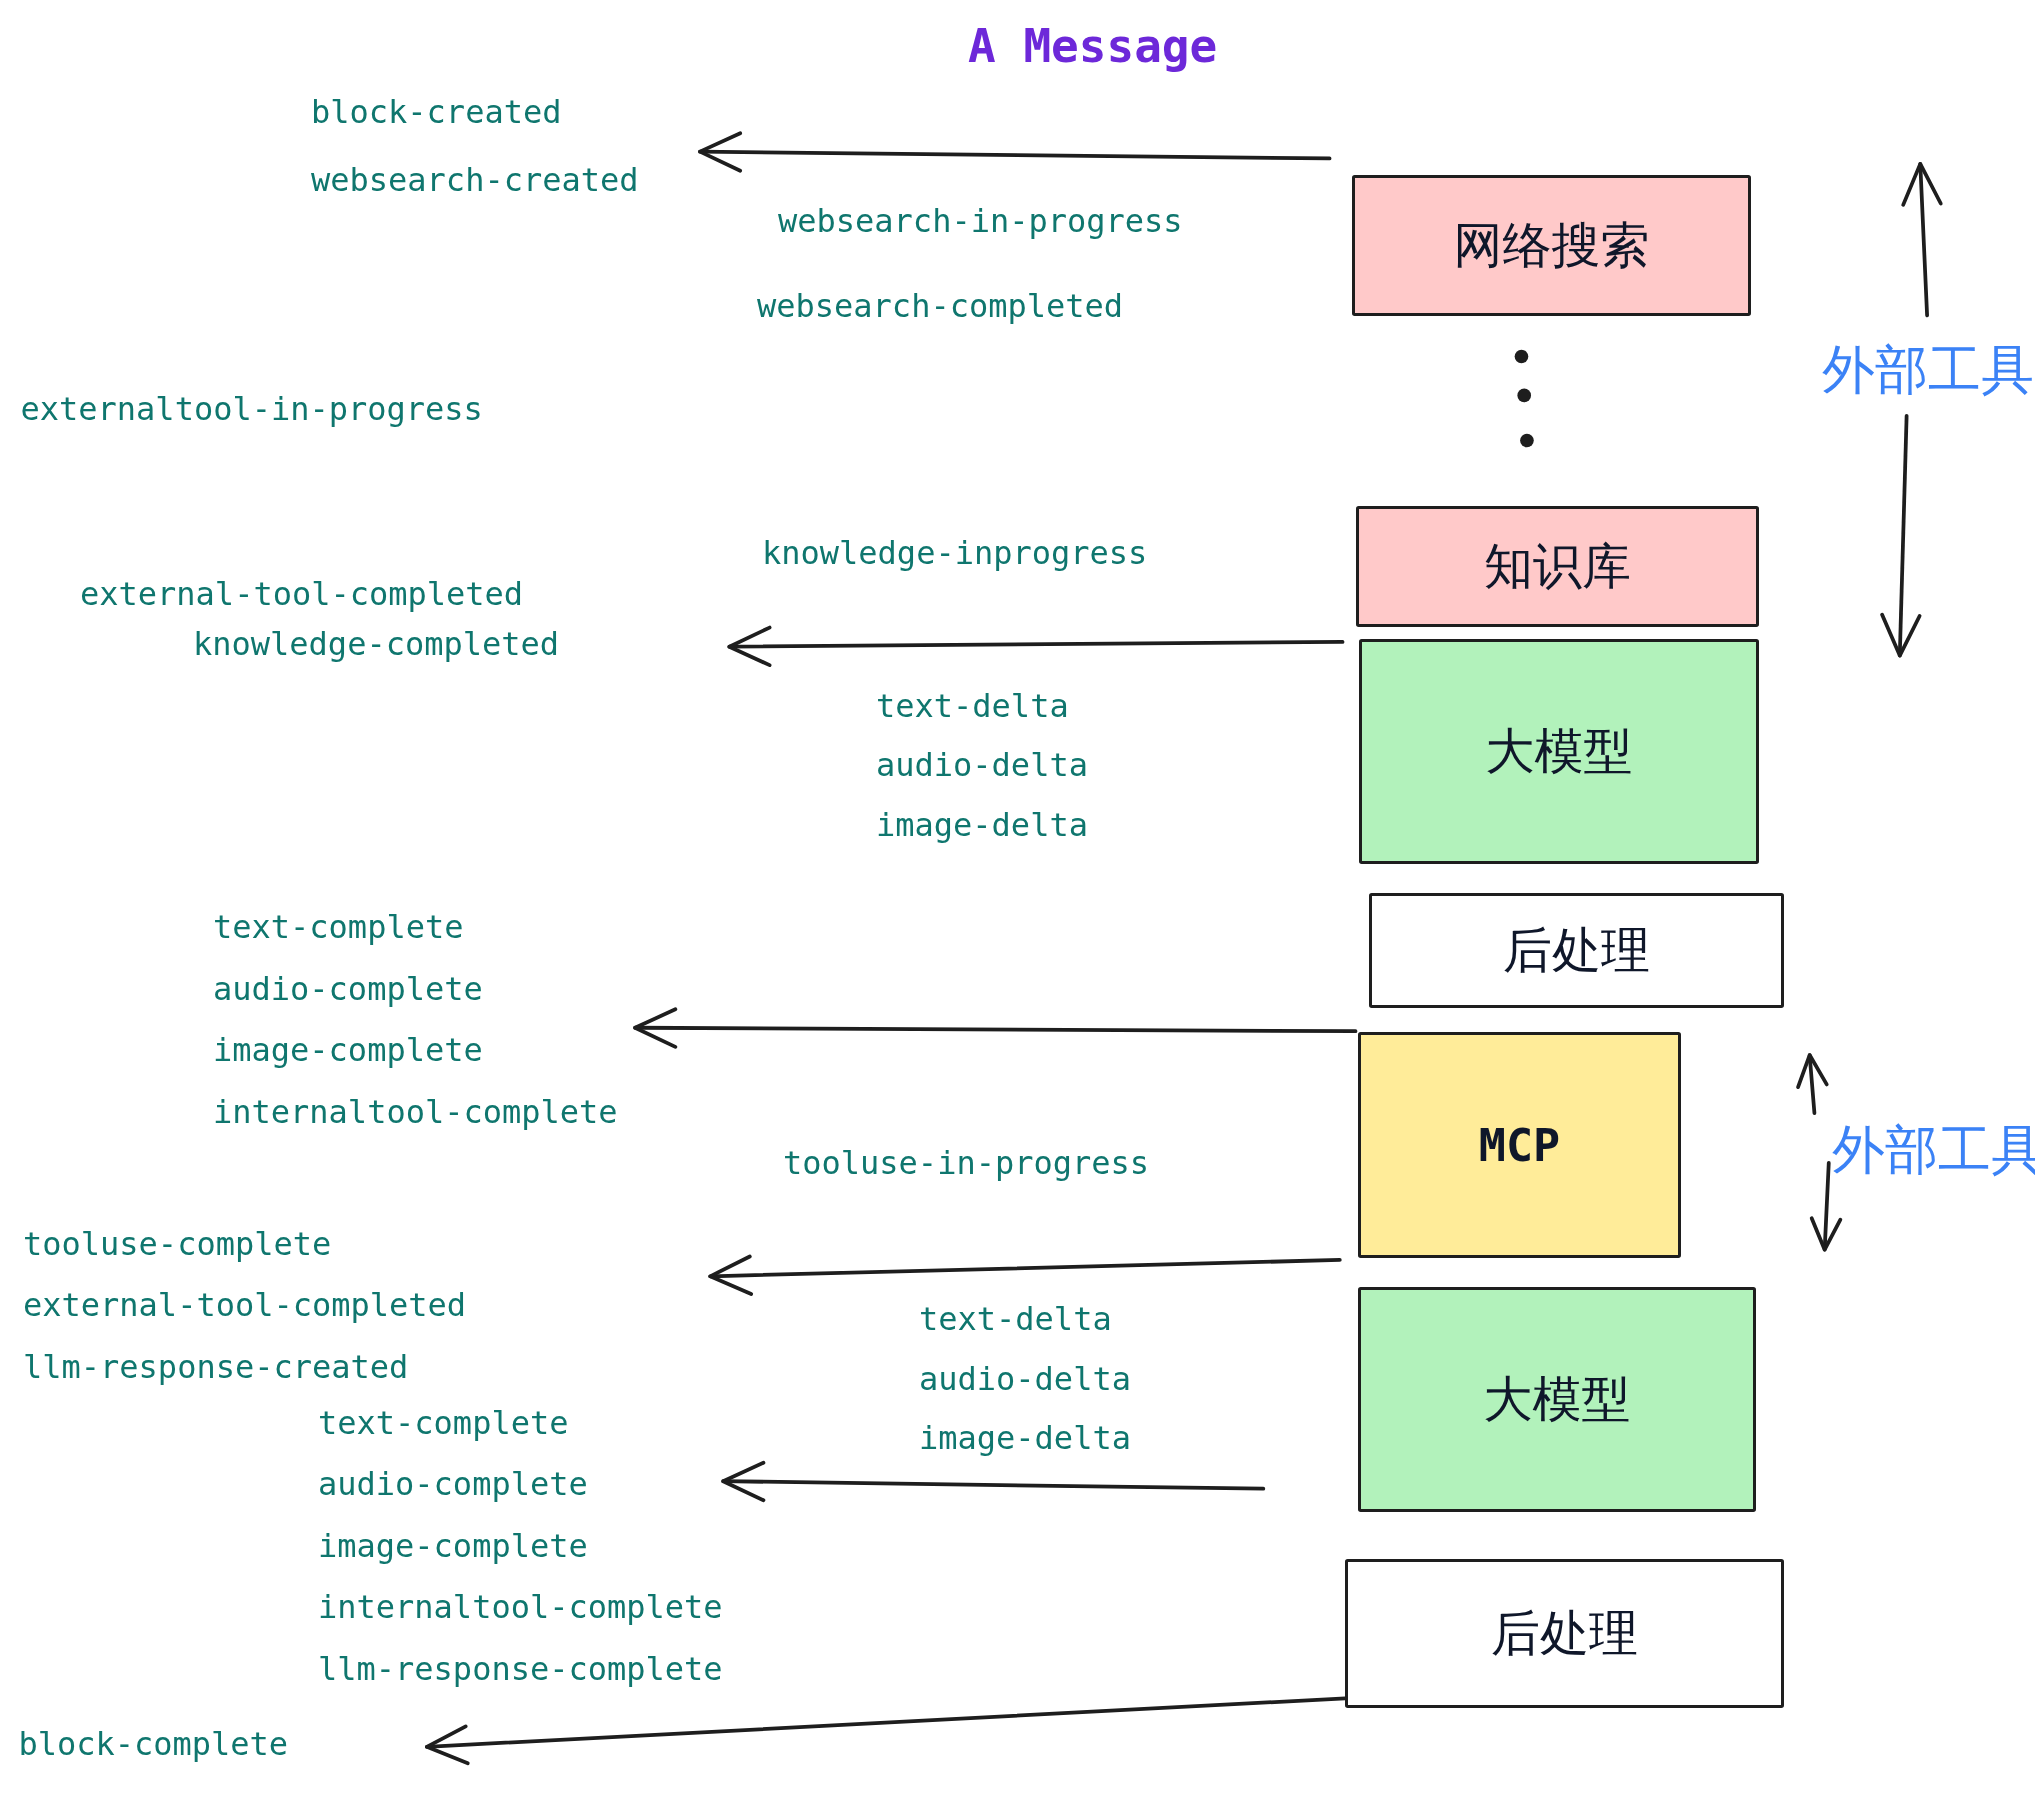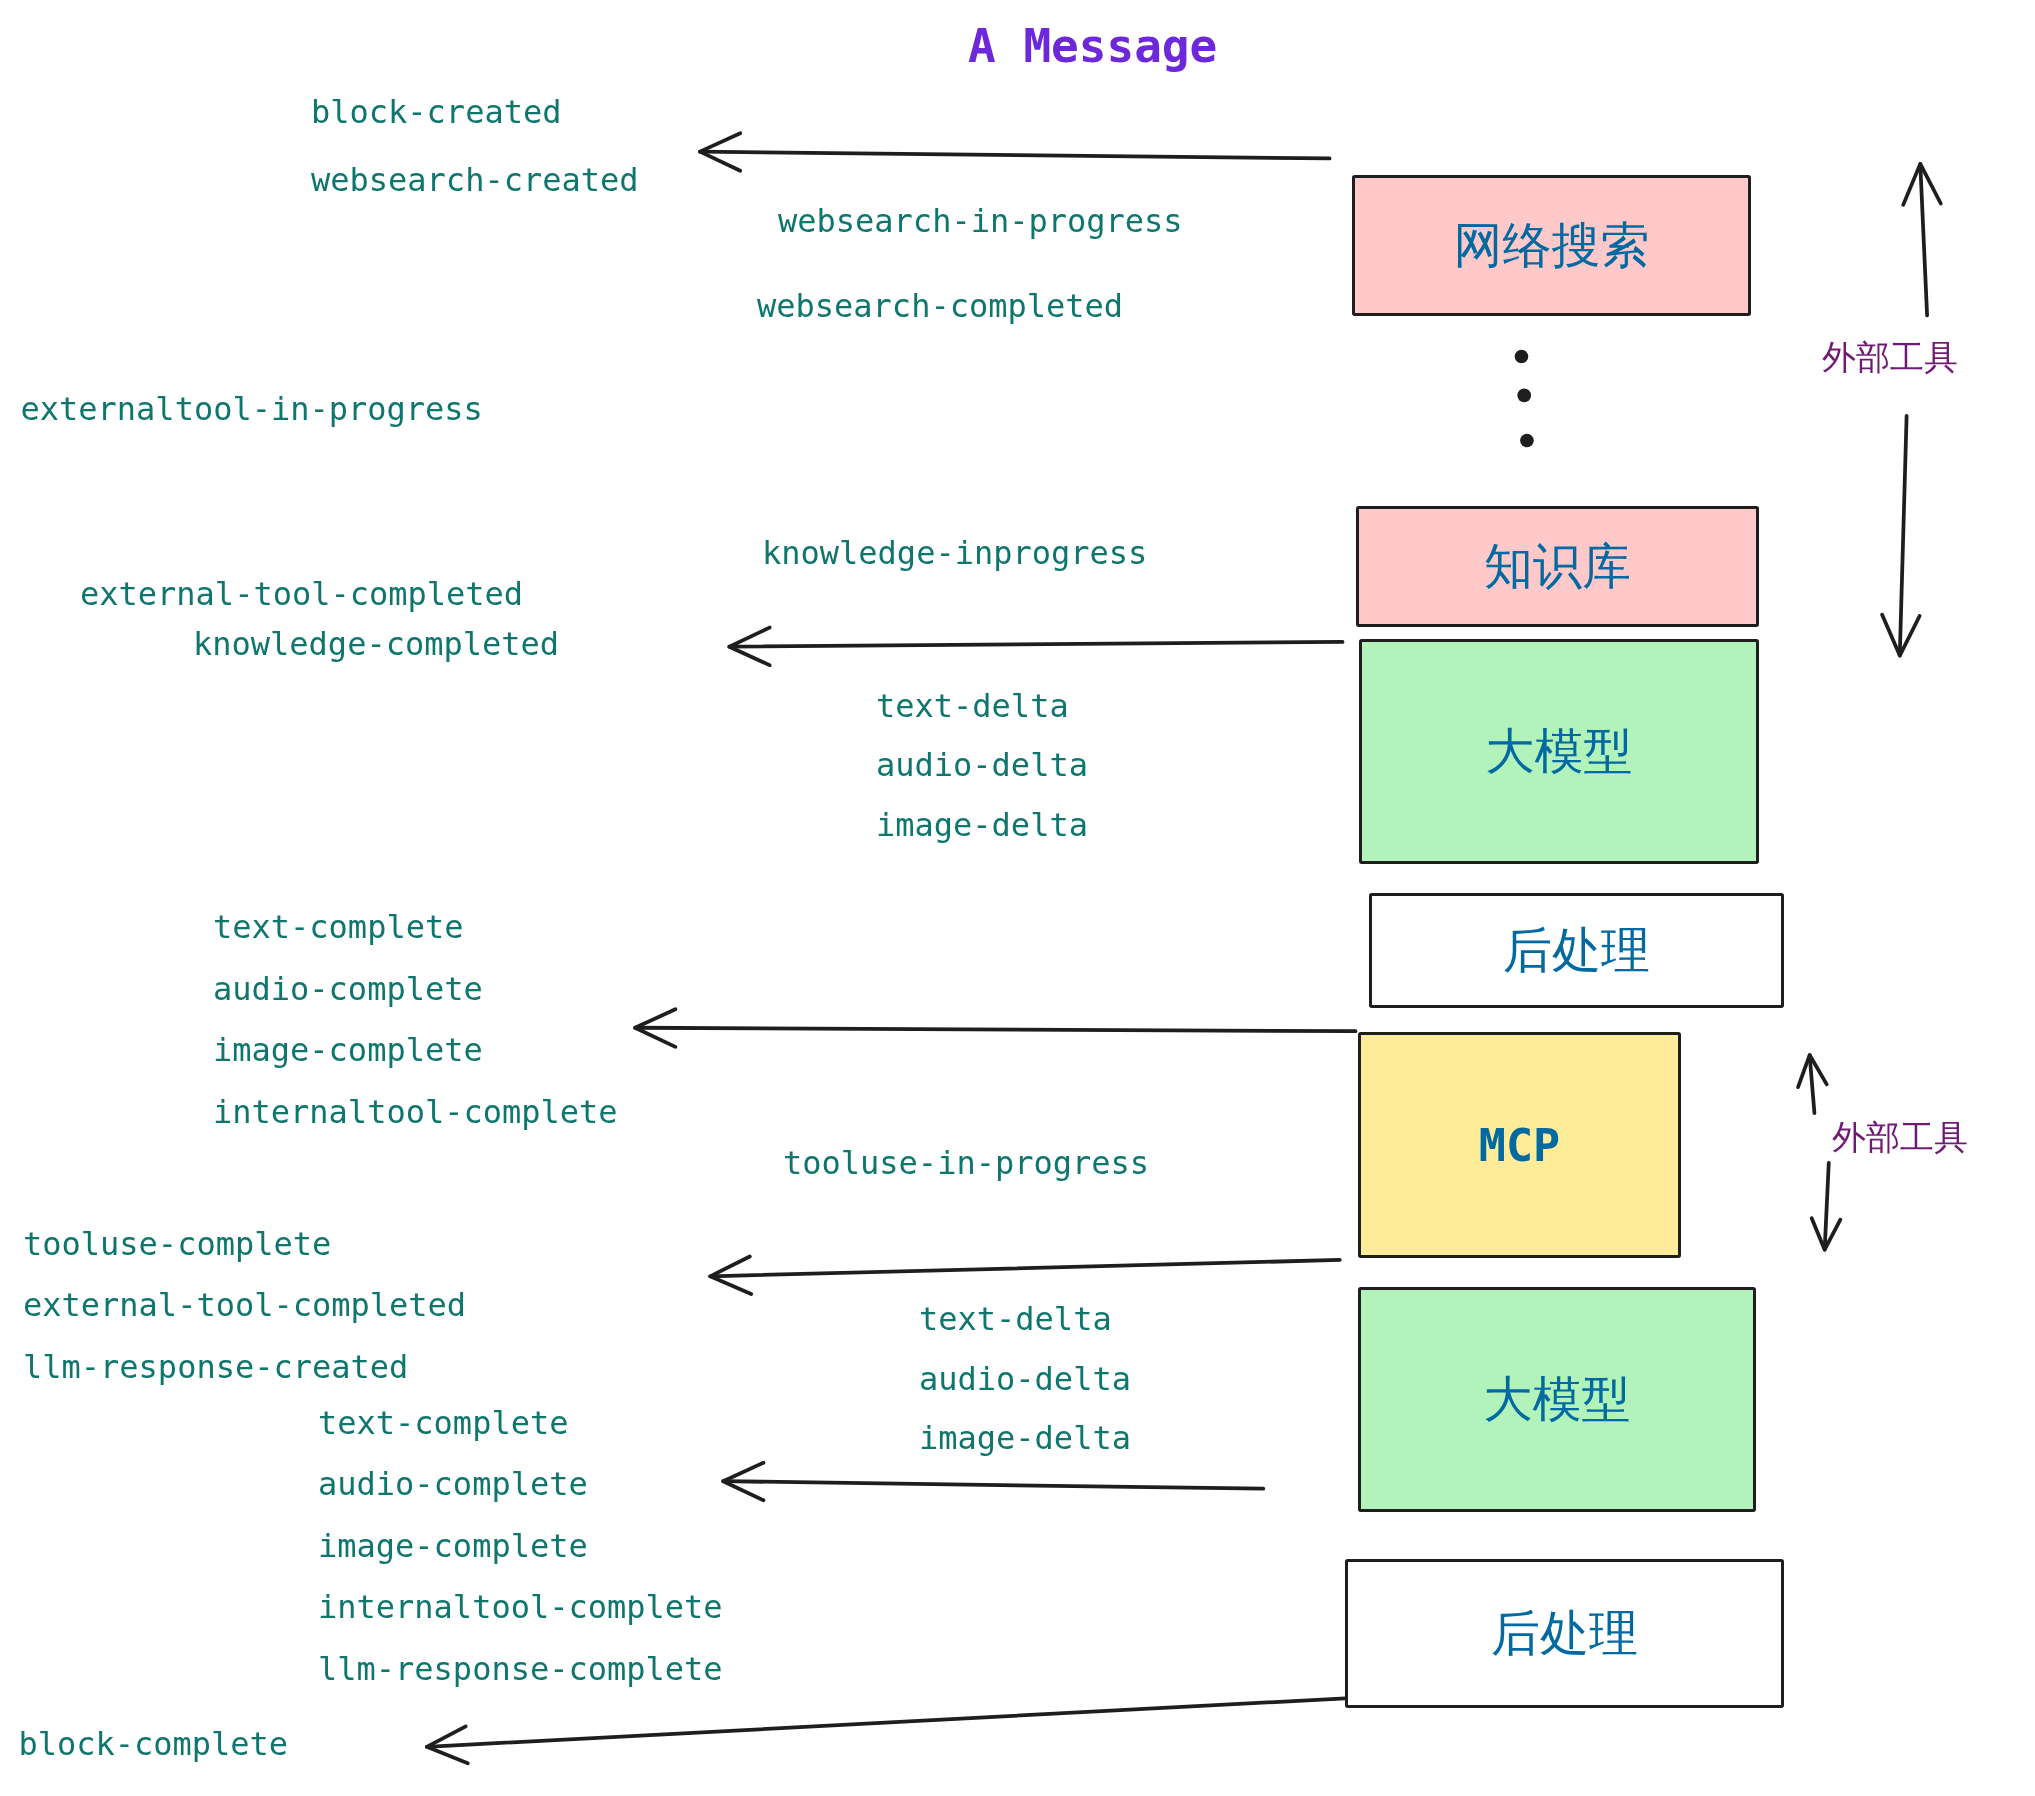--- a/index.html
+++ b/index.html
@@ -37,37 +37,37 @@
   .box {
     position: absolute;
     box-sizing: border-box;
     border: 3.4px solid #1e1e1e;
     border-radius: 2.7px;
     display: flex;
     align-items: center;
     justify-content: center;
     font-family: "Liberation Sans", sans-serif;
     font-size: 49px;
-    color: #0369a1;
+    color: #0f172a;
     white-space: nowrap;
   }
   .box-websearch { left: 1352px; top: 175px; width: 399px; height: 141px; background: #ffc9c9; }
   .box-knowledge { left: 1356px; top: 506px; width: 403px; height: 121px; background: #ffc9c9; }
   .box-llm-top    { left: 1359px; top: 639px; width: 400px; height: 225px; background: #b2f2bb; }
   .box-post-top   { left: 1369px; top: 893px; width: 415px; height: 115px; background: #ffffff; }
   .box-mcp        { left: 1358px; top: 1032px; width: 323px; height: 226px; background: #ffec99; }
   .box-mcp .box-label { font-family: "DejaVu Sans Mono", monospace; font-size: 45px; font-weight: 600; }
   .box-llm-bottom { left: 1358px; top: 1287px; width: 398px; height: 225px; background: #b2f2bb; }
   .box-post-bottom{ left: 1345px; top: 1559px; width: 439px; height: 149px; background: #ffffff; }
   .zh-note {
     position: absolute;
     font-family: Liberation Mono, monospace;
-    font-size: 34px;
+    font-size: 53px;
     white-space: nowrap;
-    color: #701a75;
+    color: #3b82f6;
   }
   .note-top { left: 1822px; top: 335px; }
   .note-bottom { left: 1832px; top: 1115px; }
   .arrow-shaft, .arrow-head {
     stroke: #1e1e1e;
     stroke-width: 5.5;
     fill: none;
     stroke-linecap: round;
     stroke-linejoin: round;
   }

